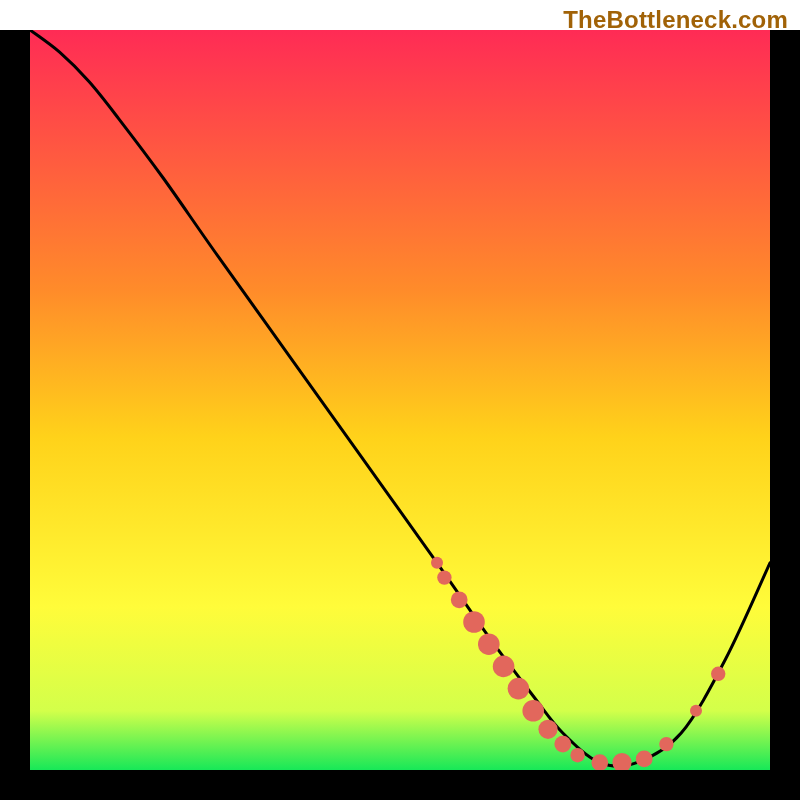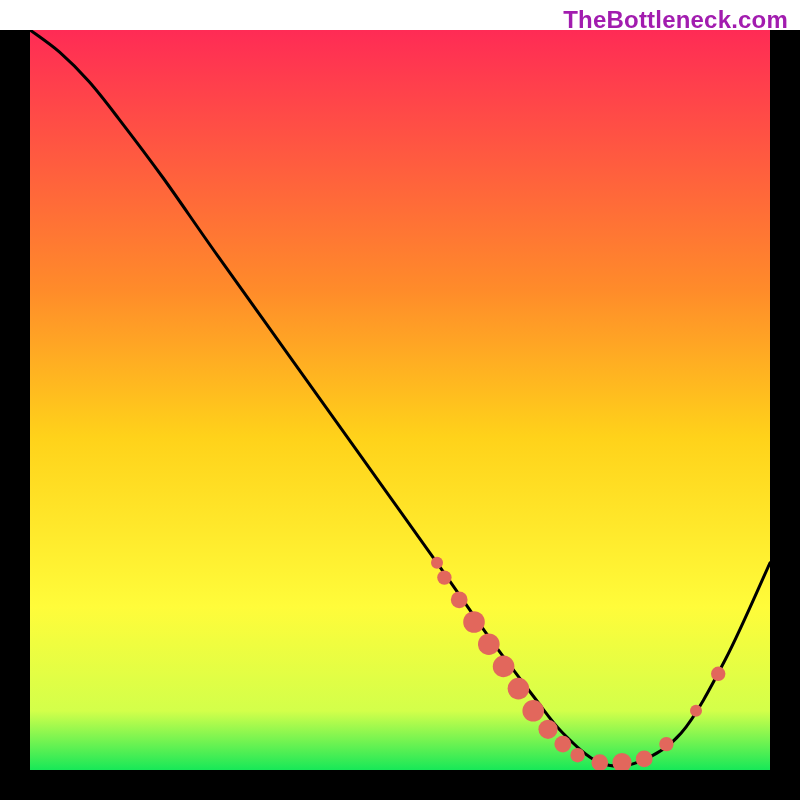--- a/index.html
+++ b/index.html
@@ -11,21 +11,21 @@
     overflow: hidden;
     position: relative;
   }
   .watermark {
     position: absolute;
     top: 6px;
     right: 12px;
     font-family: Arial, Helvetica, sans-serif;
     font-size: 24px;
     font-weight: bold;
-    color: #a21caf;
+    color: #a16207;
     letter-spacing: 0.2px;
     z-index: 10;
   }
   .frame {
     position: absolute;
     left: 0;
     top: 30px;
     width: 800px;
     height: 770px;
     background: #000;

